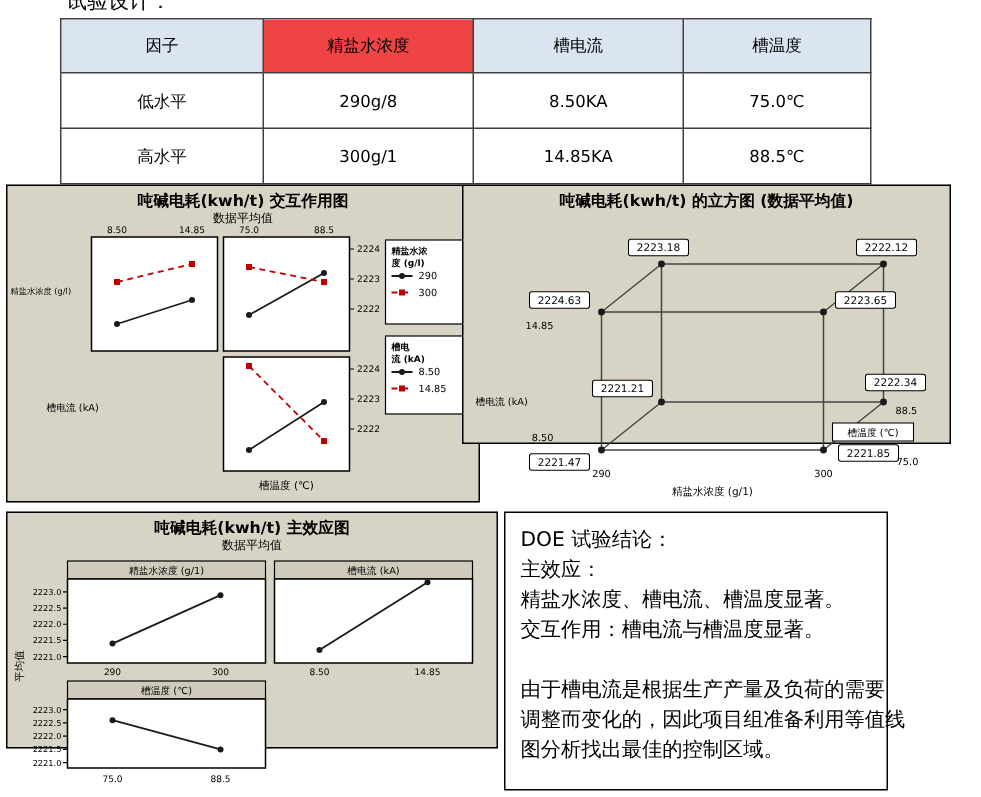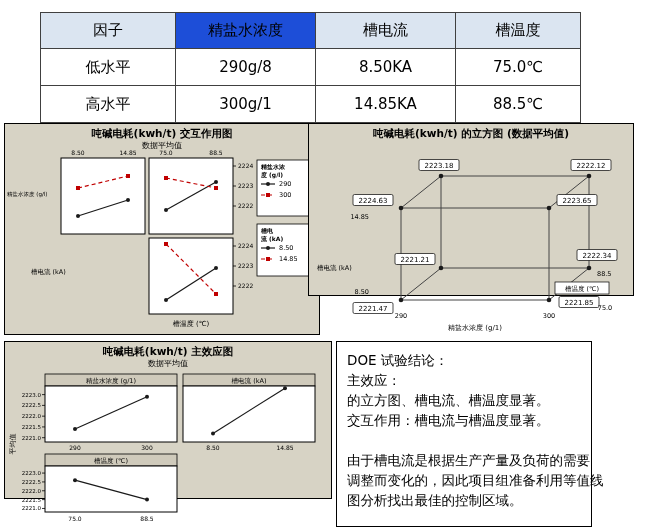--- a/index.html
+++ b/index.html
@@ -12,21 +12,21 @@
 
   .clip-wrap { position:absolute; left:44px; top:0; height:8px; width:200px; overflow:hidden; }
   .clip-caption { font-size:14px; color:#000; transform:translateY(-8px); white-space:nowrap; }
 
   table.factor-table {
     position:absolute; left:40px; top:12px; width:540px;
     border-collapse:collapse; table-layout:fixed; background:#fff;
   }
   .factor-table th, .factor-table td {
     border:1.8px solid #404040; text-align:center; vertical-align:middle;
-    font-size:15px; color:#000; font-weight:400; overflow:hidden;
+    font-size:11px; color:#000; font-weight:400; overflow:hidden;
   }
   .factor-table th { height:36px; }
   .factor-table td { height:37px; }
 
   .panel { position:absolute; background:#d7d3c5; border:1px solid #000; }
   .panel.tl { left:4px;   top:123px; width:316px; height:212px; }
   .panel.tr { left:308px; top:123px; width:326px; height:173px; }
   .panel.bl { left:4px;   top:341px; width:328px; height:158px; }
 
   .conclusion {
@@ -37,32 +37,35 @@
   .c-line { white-space:nowrap; }
 
   svg { display:block; }
   svg text { font-family:"DejaVu Sans","Liberation Sans",sans-serif; }
 </style>
 </head>
 <body>
 
 <div class="page">
 
+  <div class="clip-wrap">
+    <div class="clip-caption">试验设计：</div>
+  </div>
 
   <table class="factor-table">
     <colgroup>
       <col style="width:135px">
         <col style="width:140px">
         <col style="width:140px">
         <col style="width:125px">
     </colgroup>
     <thead>
         <tr>
           <th style="background: rgb(219, 229, 241);">因子</th>
-          <th style="background: #1d4ed8; font-family: Liberation Serif, serif;">精盐水浓度</th>
+          <th style="background: #ef4444; font-family: Liberation Serif, serif;">精盐水浓度</th>
           <th style="background: rgb(219, 229, 241);">槽电流</th>
           <th style="background: rgb(219, 229, 241);">槽温度</th>
         </tr>
       </thead>
     <tbody>
         <tr>
           <td>低水平</td>
           <td>290g/8</td>
           <td>8.50KA</td>
           <td>75.0℃</td>
@@ -241,21 +244,21 @@
         <circle cx="70" cy="138.15384615384986" r="2" fill="#1a1a1a"></circle>
         <circle cx="142" cy="157.6153846153874" r="2" fill="#1a1a1a"></circle>
         <text x="70" y="179" font-size="6" text-anchor="middle" fill="#000">75.0</text>
         <text x="142" y="179" font-size="6" text-anchor="middle" fill="#000">88.5</text>
       </svg>
   </div>
 
   <div class="conclusion" id="conclusion-box">
       <div class="c-line">DOE 试验结论：</div>
       <div class="c-line">主效应：</div>
-      <div class="c-line">的立方图、槽电流、槽温度显著。</div>
+      <div class="c-line">精盐水浓度、槽电流、槽温度显著。</div>
       <div class="c-line">交互作用：槽电流与槽温度显著。</div>
       <div class="c-line">&nbsp;</div>
       <div class="c-line">由于槽电流是根据生产产量及负荷的需要</div>
       <div class="c-line">调整而变化的，因此项目组准备利用等值线</div>
       <div class="c-line">图分析找出最佳的控制区域。</div>
     </div>
 
 </div>
 
 </body></html>

